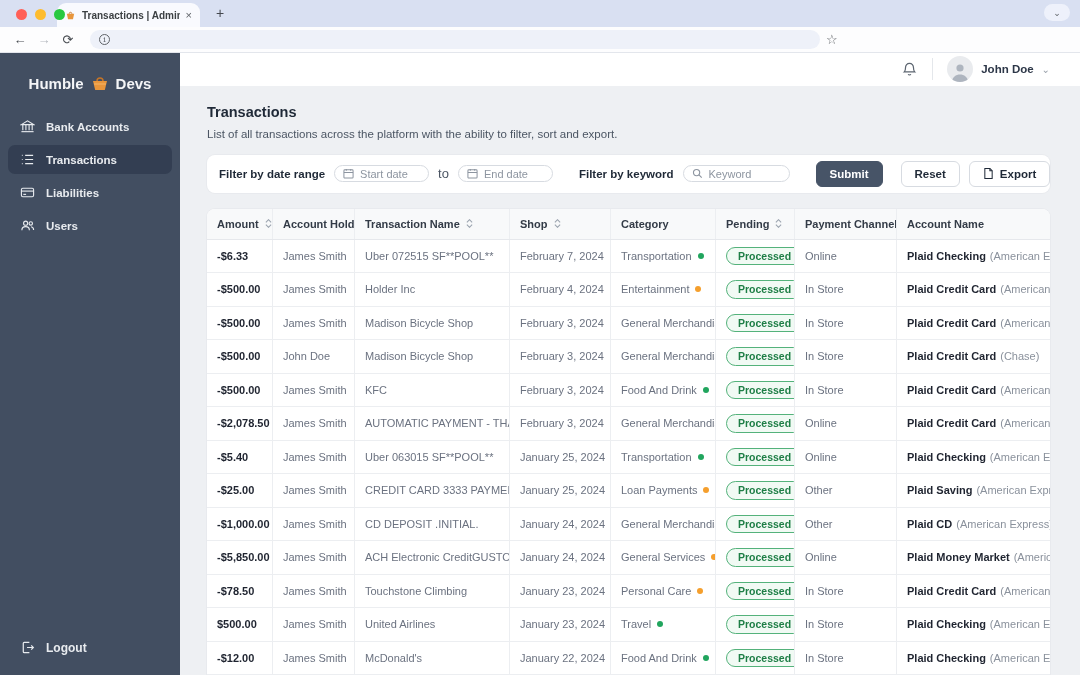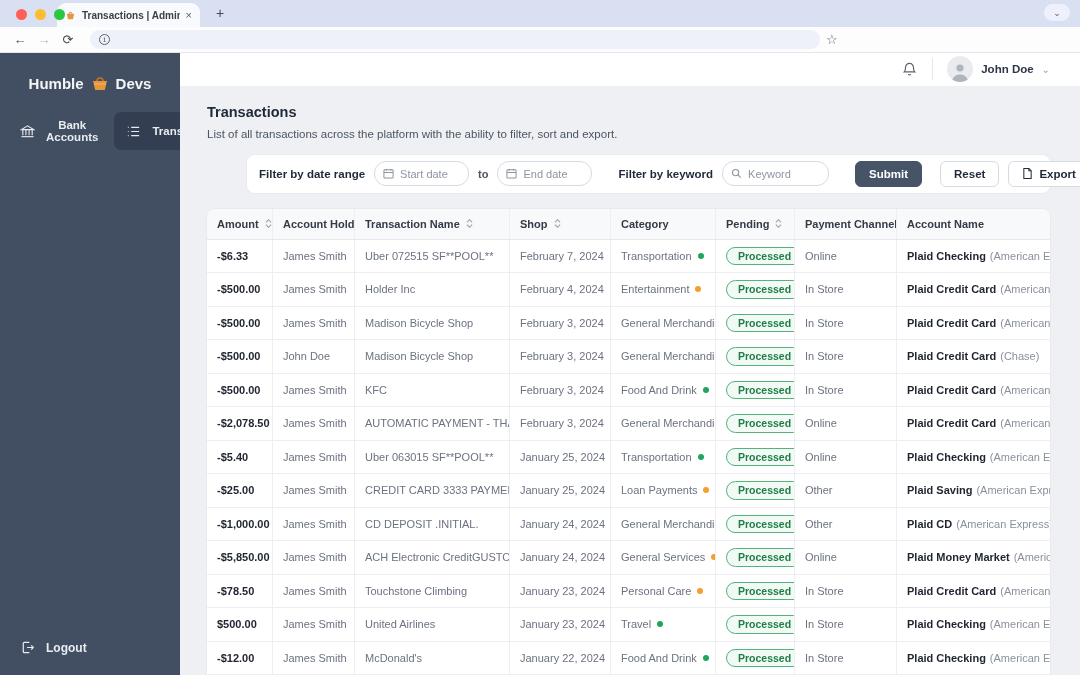--- a/index.html
+++ b/index.html
@@ -19,46 +19,46 @@
   .navbtn { width:20px; height:20px; display:flex; align-items:center; justify-content:center; color:#474b50; font-size:13px; border-radius:50%; }
   .navbtn.disabled { color:#b6bac0; }
   .urlbar { margin-left:8px; width:730px; height:19px; background:#eef1f9; border-radius:10px; display:flex; align-items:center; padding:0 9px; gap:6px; }
   .info-ic { width:11px; height:11px; border:1px solid #5f6368; border-radius:50%; color:#5f6368; font-size:8px; line-height:10px; text-align:center; font-family:"DejaVu Serif", serif; }
   .star { margin-left:2px; color:#5f6368; font-size:13px; }
 
   
   .app { display:flex; height:622px; }
   .sidebar { width:180px; background:#424e61; color:#eef0f4; display:flex; flex-direction:column; flex-shrink:0; }
   .logo { display:flex; align-items:center; justify-content:center; gap:6px; margin:22px 0 20px; font-size:15px; font-weight:bold; color:#f4f5f7; }
-  .nav { display:flex; flex-direction:row; gap:4px; padding:0 8px;text-align:center; }
+  .nav { display:flex; flex-direction:column; gap:4px; padding:0 8px;text-align:center; }
   .nav-item { display:flex; align-items:center; gap:11px; padding:7px 12px; border-radius:7px; font-size:11.5px; font-weight:bold; color:#e8ebef; cursor:default; }
   .nav-item.active { background:#333e52; }
   .nav-item svg { flex-shrink:0; }
   .logout { margin-top:auto; display:flex; align-items:center; gap:11px; padding:10px 20px 20px; font-size:12px; font-weight:bold; color:#e8ebef; }
 
   .main { flex:1; display:flex; flex-direction:column; min-width:0; }
   .topbar { height:41px; background:#ffffff; display:flex; align-items:center; justify-content:flex-end; padding:0 30px; gap:14px; }
   .topbar-divider { width:1px; height:22px; background:#e4e7eb; }
   .userbox { display:flex; align-items:center; gap:8px; }
   .avatar { width:26px; height:26px; border-radius:50%; background:#e9ebee; display:flex; align-items:flex-end; justify-content:center; overflow:hidden; }
   .username { font-size:11.5px; font-weight:bold; color:#2d3748; }
   .chev { color:#9aa1ab; font-size:10px; }
 
   .content { flex:1; background:#eef0f3; padding:18px 30px 0 27px; min-width:0; }
   .page-title { font-size:14.5px; font-weight:bold; color:#1f2937; }
   .page-sub { font-size:11.5px; color:#4b5563; margin-top:8px; }
 
   
-  .filter-card { margin-top:15px; background:#fff; border-radius:8px; height:38px; display:flex; align-items:center; padding:0 12px; gap:9px; box-shadow:0 0 0 1px #e8eaee;margin-left:40px; }
+  .filter-card { margin-top:15px; background:#fff; border-radius:8px; height:38px; display:flex; align-items:center; padding:0 12px; gap:9px; box-shadow:0 0 0 1px #e8eaee; }
   .flabel { font-size:11.5px; font-weight:bold; color:#1f2937; white-space:nowrap; }
-  .inputbox { display:flex; align-items:center; gap:6px; border:1px solid #d7dbe1; border-radius:12px; height:25px; padding:0 8px; background:#fff; }
+  .inputbox { display:flex; align-items:center; gap:6px; border:1px solid #d7dbe1; border-radius:12px; height:17px; padding:0 8px; background:#fff; }
   .inputbox input { border:none; outline:none; width:60px; font-size:11px; color:#374151; font-family:"Liberation Sans", sans-serif; background:transparent; }
   .inputbox input::placeholder { color:#8d95a0; }
   .inputbox.kw input { width:72px; }
-  .to-label { font-size:11px; color:#4b5563;font-weight:bold; }
+  .to-label { font-size:13px; color:#4b5563; }
   .vdiv { width:1px; height:24px; background:#e4e7eb; margin:0 4px; }
   .btn { font-size:11.5px; font-weight:bold; border-radius:6px; height:26px; display:flex; align-items:center; justify-content:center; padding:0 13px; cursor:default; }
   .btn-dark { background:#475467; color:#fff; border:1px solid #475467; }
   .btn-outline { background:#fff; color:#1f2937; border:1px solid #d7dbe1; gap:6px; }
   .spacer { flex:1; }
 
   
   .table-card { margin-top:16px; background:#fff; border-radius:8px 8px 0 0; box-shadow:0 0 0 1px #e8eaee; overflow:hidden; }
   .tgrid { display:grid; grid-template-columns:66px 82px 155px 101px 105px 79px 102px minmax(0,1fr); }
   .thead { background:#f8f9fa; border-bottom:1px solid #e6e8ec; }

